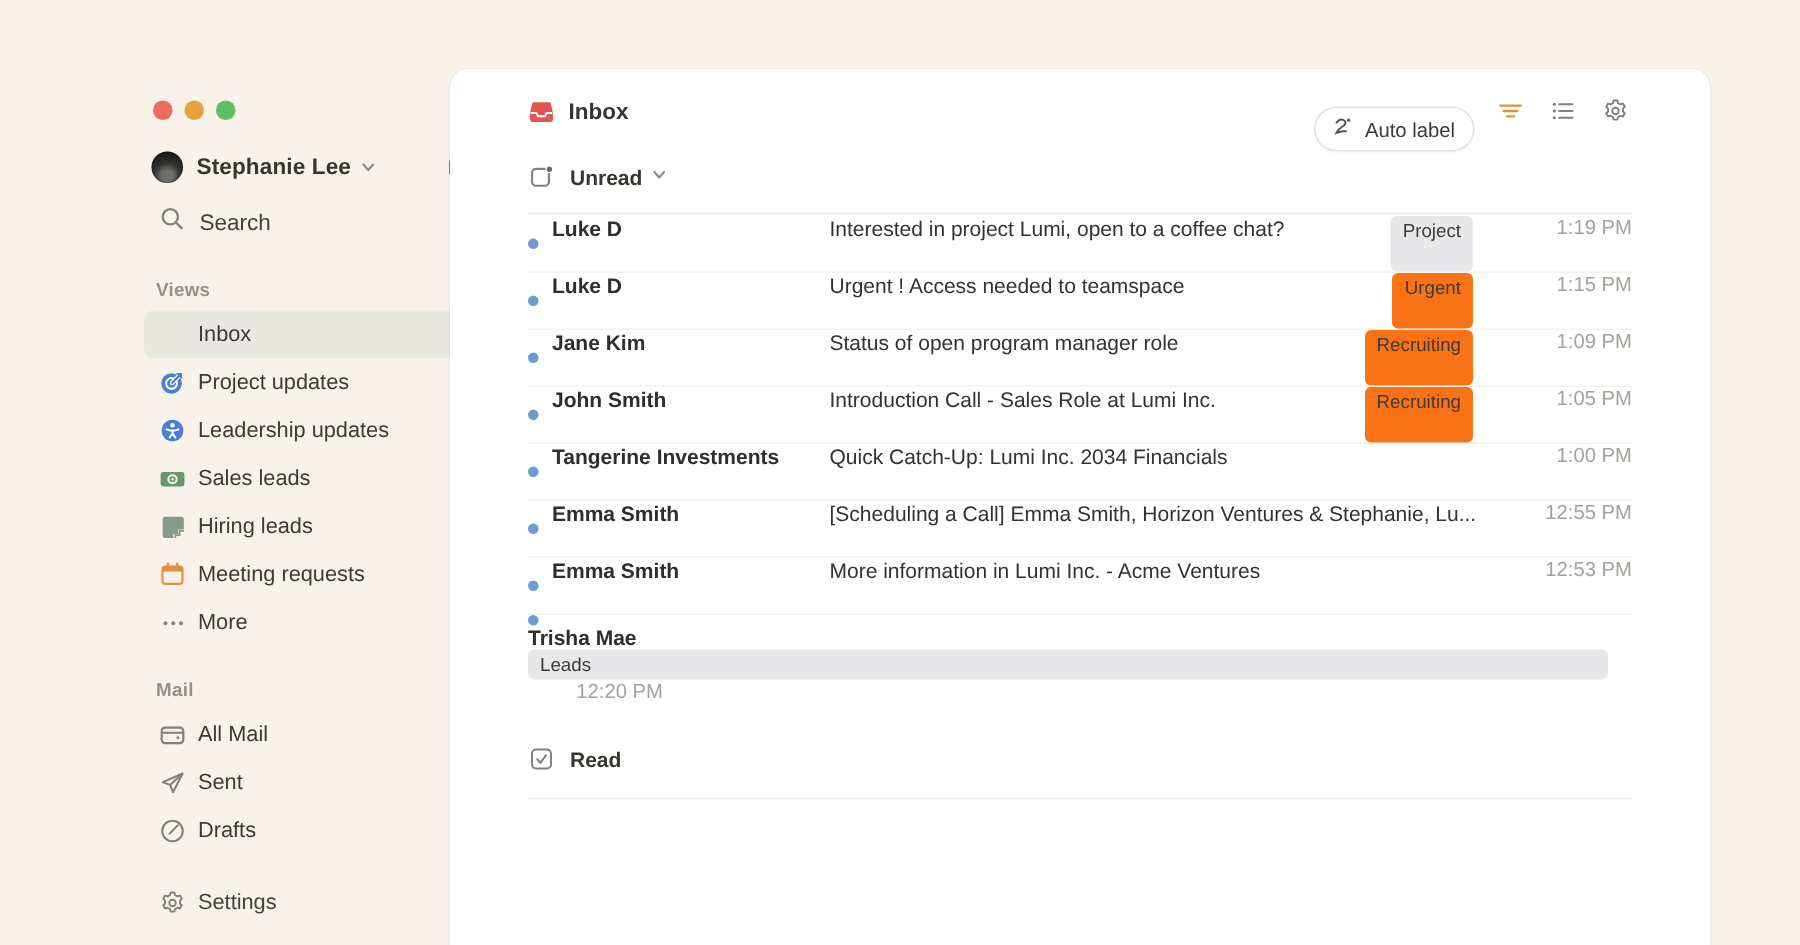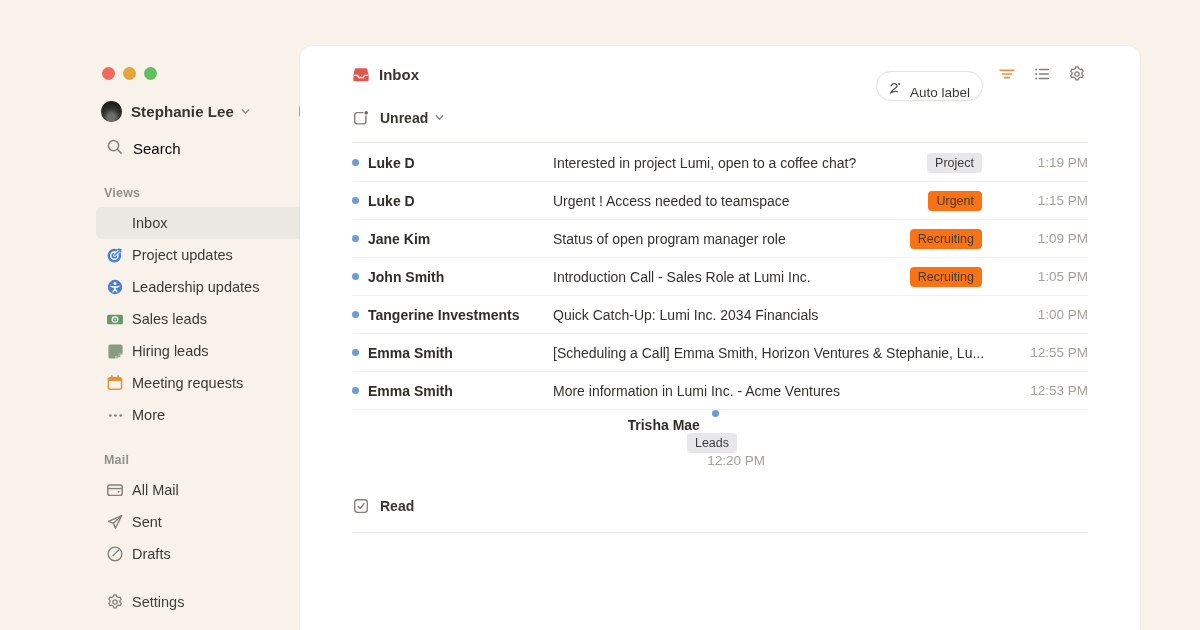--- a/index.html
+++ b/index.html
@@ -16,51 +16,51 @@
   .traffic span { width:13px; height:13px; border-radius:50%; display:block; }
   .user-row { display:flex; align-items:center; height:32px; margin:15px 0 0 0; }
   .avatar { width:21px; height:21px; border-radius:50%; margin-left:5px; flex:none;
     background:radial-gradient(circle at 50% 78%, #6f6e6a 0 18%, #33322f 45%, #191918 80%);
     box-shadow:inset 0 0 0 0.5px rgba(0,0,0,.25); }
   .user-name { font-size:15px; font-weight:700; margin-left:9px; letter-spacing:.1px; }
   .user-chev { margin-left:6px; display:flex; }
   .compose-btn { margin-left:auto; display:flex; align-items:center; justify-content:center;
     width:26px; height:26px; border-radius:5px; cursor:pointer; }
   .search-row { display:flex; align-items:center; height:30px; margin:6px 0 0 0; padding-left:10px; color:#9a9792; cursor:pointer; }
-  .search-row .s-label { font-size:15px; margin-left:10px; color:#000000; }
+  .search-row .s-label { font-size:15px; margin-left:10px; color:#404040; }
   .section-label { font-size:12.5px; font-weight:700; color:#93918c; letter-spacing:.2px; margin:23px 0 7px 8px; }
   .section-label.mail { margin-top:22px; }
   .side-item { display:flex; align-items:center; height:32px; border-radius:6px; padding:0 12px 0 10px; cursor:pointer; }
   .side-item.selected { background:#eae8e3; }
   .s-icon { width:18px; height:18px; flex:none; display:flex; align-items:center; justify-content:center; }
   .s-label { font-size:14.5px; font-weight:500; margin-left:8px; color:#3c3a36; white-space:nowrap; }
   .s-count { margin-left:auto; font-size:13.5px; color:#8f8d88; }
   .settings-row { position:absolute; left:68px; bottom:12px; width:224px; display:flex; align-items:center; height:32px; padding-left:10px; cursor:pointer; }
   .settings-row .s-label { color:#44423d; }
   
   .card { position:absolute; left:300px; top:46px; width:840px; height:584px; background:#ffffff;
     border-radius:12px 12px 0 0; padding:0 52px;
     box-shadow:0 1px 3px rgba(0,0,0,.05), 0 0 0 0.5px rgba(0,0,0,.03); }
   .card-header { display:flex; align-items:center; height:56px; }
   .card-title-wrap { display:flex; align-items:center; gap:9px; }
   .card-title { font-size:15px; font-weight:700; }
   .header-actions { margin-left:auto; display:flex; align-items:center; gap:13px; }
-  .auto-label-btn { display:flex; align-items:flex-end; gap:7px; height:30px; padding:0 12px 0 10px;
+  .auto-label-btn { display:flex; align-items:center; gap:7px; height:30px; padding:0 12px 0 10px;
     border:1px solid #e4e2de; border-radius:15px; background:#fff; cursor:pointer;
     box-shadow:0 1px 2px rgba(0,0,0,.04);margin-top:24px; }
   .auto-label-btn .al-text { font-size:13.5px; font-weight:500; color:#3c3a36; }
   .icon-btn { width:22px; height:22px; display:flex; align-items:center; justify-content:center; cursor:pointer; border-radius:4px; }
   .group-row { display:flex; align-items:center; height:28px; margin-top:2px; }
   .group-row.read { margin-top:44px; }
   .group-label { font-size:14px; font-weight:700; margin:0 6px 0 10px; }
   .divider { height:1px; background:#e9e7e4; margin-top:10px; }
   .divider.read-div { margin-top:12px; background:#edebe8; }
   
   .email-list { margin-top:1px; }
-  .email-row { display:flex; align-items:center; height:38px; border-bottom:1px solid #f3f2ef; cursor:pointer; }
+  .email-row { display:flex; height:38px; border-bottom:1px solid #f3f2ef; cursor:pointer; }
   .email-row:last-child { border-bottom:none;flex-direction:column; }
   .dot-col { width:16px; flex:none; display:flex; align-items:center; }
   .dot { width:7px; height:7px; border-radius:50%; background:#6d9cd3; }
   .sender { width:185px; flex:none; font-size:14px; font-weight:700; color:#302e2a; white-space:nowrap; overflow:hidden; }
   .subject { flex:1; font-size:14px; color:#34322e; white-space:nowrap; overflow:hidden; text-overflow:ellipsis; padding-right:12px; }
   .badge { flex:none; font-size:12.5px; font-weight:500; color:#3e3c38; padding:3px 8px; border-radius:4px; margin-right:16px; }
   .badge.gray { background:#e8e8ea; }
   .badge.pink { background:#f97316; }
   .time { flex:none; width:90px; text-align:right; font-size:13.5px; color:#a5a29c; white-space:nowrap; }
 </style>

